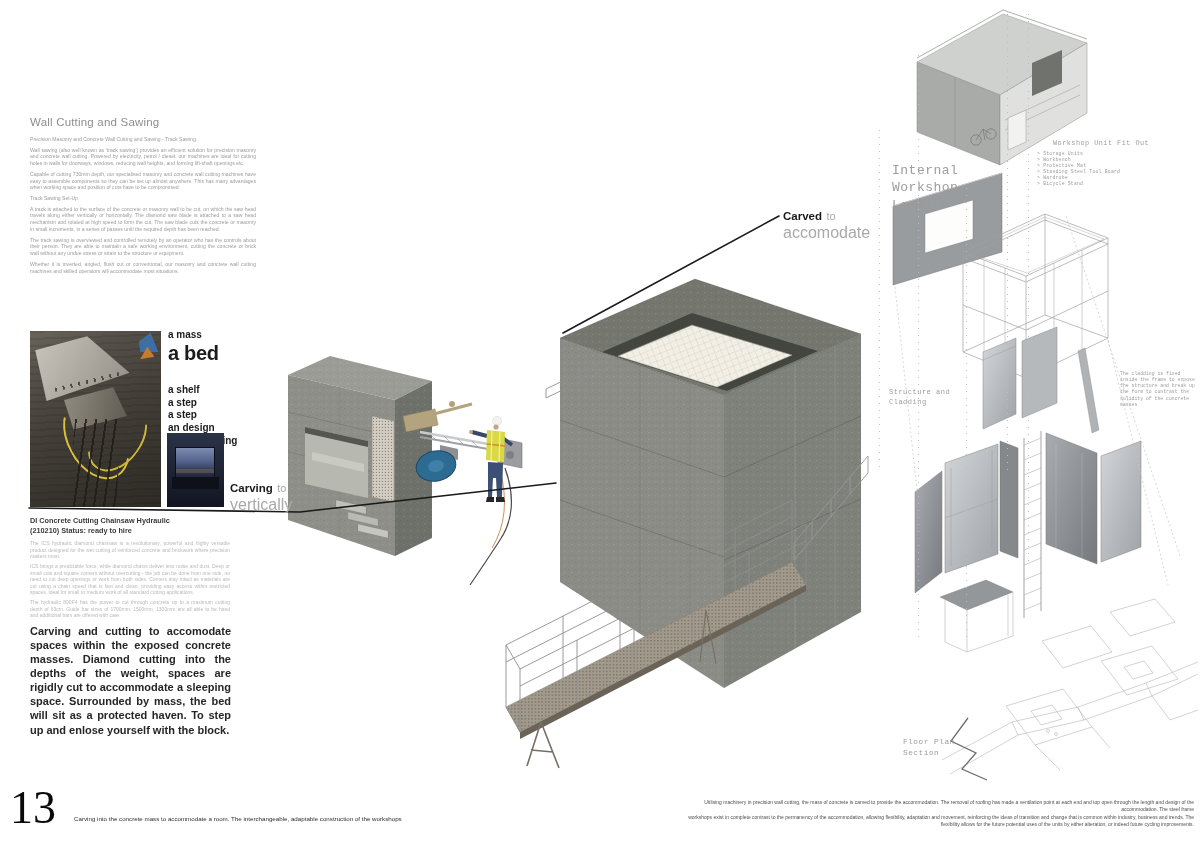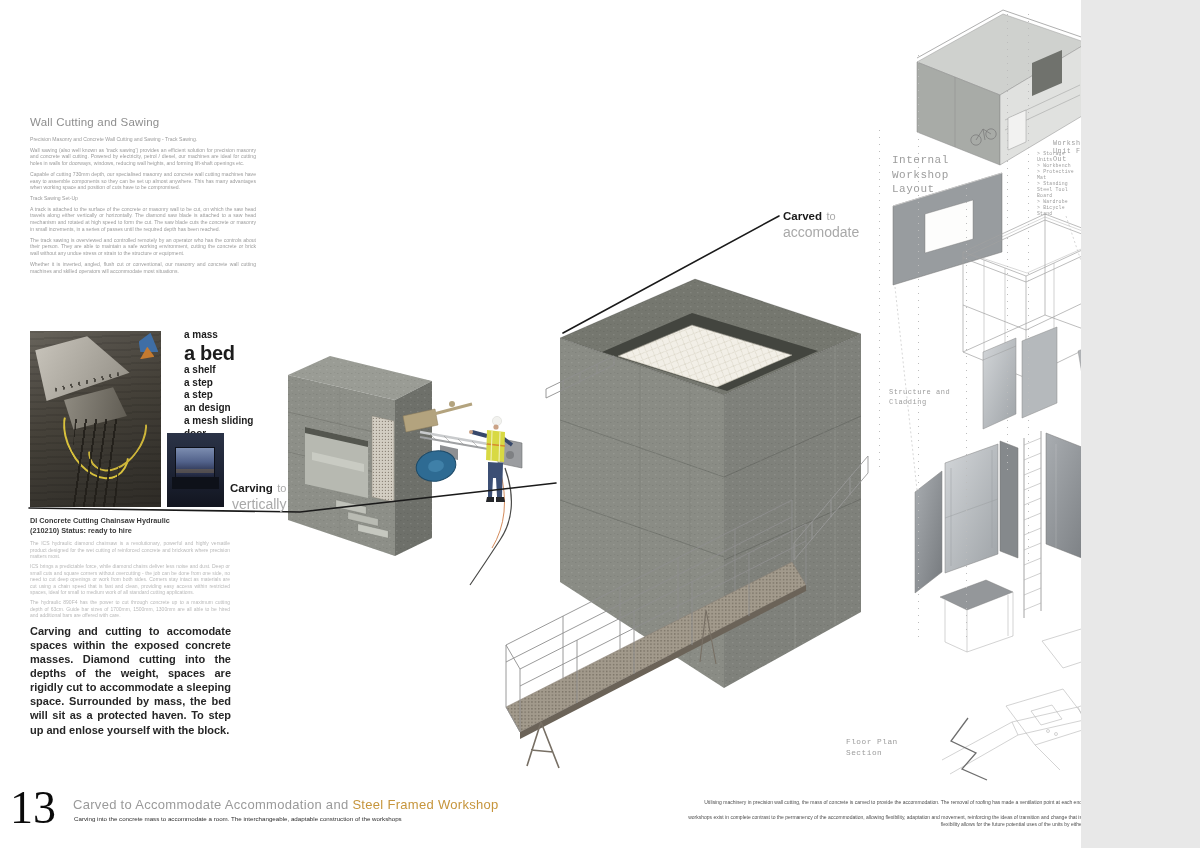--- a/index.html
+++ b/index.html
@@ -1,29 +1,29 @@
 <!DOCTYPE html>
 <html><head>
 <meta charset="utf-8">
 <style>
   html,body{margin:0;padding:0;background:#e8e8e8;}
-  #page{position:relative;width:1081px;height:848px;background:#ffffff;overflow:hidden;
+  #page{position:relative;width:1200px;height:848px;background:#ffffff;overflow:hidden;
         font-family:"Liberation Sans",sans-serif;}
   #art{position:absolute;left:0;top:0;z-index:1;}
   .abs{position:absolute;z-index:2;}
   .pre{white-space:pre-line;}
   .mono{font-family:"Liberation Mono",monospace;color:#9d9d9d;}
 
   
   #left-title{left:30px;top:116px;font-size:11.5px;color:#8e8e8e;letter-spacing:.2px;}
   #left-body{left:30px;top:136px;width:226px;font-size:5.1px;line-height:1.32;color:#9b9b9b;text-align:justify;}
   #left-body p{margin:0 0 4px 0;}
-  #carve-list{left:184px;top:329px;width:78px;color:#1c1c1c;}
+  #carve-list{left:168px;top:329px;width:78px;color:#1c1c1c;}
   .cw{font-weight:bold;font-size:10px;line-height:1.28;}
-  .cw-xl{font-weight:bold;font-size:20px;line-height:1.05;margin:1px 0 0 0;letter-spacing:-.3px;}
+  .cw-xl{font-weight:bold;font-size:20px;line-height:1.05;margin:1px 0 20px 0;letter-spacing:-.3px;}
   #hire-title{left:30px;top:516px;font-size:7.3px;font-weight:bold;color:#3a3a3a;line-height:1.35;width:170px;}
   #hire-gray{left:30px;top:540px;width:200px;font-size:5px;line-height:1.3;color:#b9b9b9;text-align:justify;}
   #hire-gray p{margin:0 0 3.5px 0;}
   #hire-bold{left:30px;top:624px;width:201px;font-size:11px;font-weight:bold;color:#262626;text-align:justify;line-height:1.28;}
 
   
   #photo1{left:30px;top:331px;width:131px;height:176px;z-index:2;position:absolute;overflow:hidden;
     background:linear-gradient(155deg,#6a665d 0%,#55514a 18%,#454139 45%,#37342e 75%,#2e2b26 100%);}
   #photo1::before{content:"";position:absolute;inset:0;
     background:repeating-linear-gradient(178deg,rgba(0,0,0,.16) 0 2px,transparent 2px 7px);opacity:.55;}
@@ -50,32 +50,32 @@
   #photo2 .win{position:absolute;left:16%;top:20%;width:66%;height:42%;
     background:linear-gradient(180deg,#7c8db0 0%,#51618a 45%,#2b3350 78%,#1a1f30 100%);
     box-shadow:0 0 0 1px #0c0f18;}
   #photo2 .horizon{position:absolute;left:16%;top:48%;width:66%;height:6%;background:#6d5f4e;opacity:.6;}
   #photo2 .furn{position:absolute;left:8%;top:60%;width:84%;height:16%;background:#0e1119;}
 
   
   .note-label{line-height:1.15;}
   .note-label .b{font-weight:bold;font-size:11.5px;color:#1a1a1a;}
   .note-label .g{color:#a9a9a9;font-size:11px;}
-  .note-label .l2{color:#a9a9a9;font-size:14px;text-align:right;}
+  .note-label .l2{color:#a9a9a9;font-size:16px;}
   #carving-label{left:230px;top:478px;}
   #carved-label{left:783px;top:206px;}
 
   
-  #lbl-internal{left:892px;top:153px;font-size:11px;line-height:1.33;letter-spacing:.5px;}
+  #lbl-internal{left:892px;top:162px;font-size:13px;line-height:1.33;letter-spacing:.5px;}
   #lbl-fitout-title{left:1037px;top:139px;font-size:6.8px;letter-spacing:.5px;margin-left:16px;}
   #fitout-list{left:1037px;top:151px;font-size:4.8px;line-height:1.25;letter-spacing:.2px;}
   #fitout-list div{margin:0;}
   #lbl-structure{left:889px;top:387px;font-size:7px;line-height:1.45;letter-spacing:.5px;}
   #cladding-note{left:1120px;top:371px;width:78px;font-size:4.8px;line-height:1.28;}
-  #lbl-floorplan{left:846px;top:737px;font-size:7.8px;line-height:1.4;letter-spacing:.5px;}
+  #lbl-floorplan{left:903px;top:737px;font-size:7.8px;line-height:1.4;letter-spacing:.5px;}
 
   
   .dots{position:absolute;width:1.4px;z-index:1;
     background:repeating-linear-gradient(180deg,#bdbdbd 0 1.4px,transparent 1.4px 7px);}
   #d1{left:879px;top:130px;height:340px;}
   #d2{left:918px;top:55px;height:585px;}
   #d3{left:966px;top:188px;height:455px;}
   #d4{left:1007px;top:14px;height:462px;}
   #d5{left:1028px;top:14px;height:550px;}
 
@@ -371,21 +371,18 @@
       <div>&gt; Wardrobe</div>
       <div>&gt; Bicycle Stand</div>
     </div>
   <div class="abs mono pre" id="lbl-structure">Structure and
 Cladding</div>
   <div class="abs mono" id="cladding-note">The cladding is fixed inside the frame to expose the structure and break up the form to contrast the solidity of the concrete masses</div>
   <div class="abs mono pre" id="lbl-floorplan">Floor Plan
 Section</div>
 
   <div class="abs" id="page-num">13</div>
-  <div class="abs" id="footer-title">
-    <span>Carved to Accommodate Accommodation and </span><span class="accent">Steel Framed Workshop</span>
-  </div>
   <div class="abs" id="footer-sub">Carving into the concrete mass to accommodate a room. The interchangeable, adaptable construction of the workshops</div>
   <div class="abs pre" id="footer-right">Utilising machinery in precision wall cutting, the mass of concrete is carved to provide the accommodation. The removal of roofing has made a ventilation point at each end and top open through the length and design of the accommodation. The steel frame
 workshops exist in complete contrast to the permanency of the accommodation, allowing flexibility, adaptation and movement, reinforcing the ideas of transition and change that is common within industry, business and trends. The
 flexibility allows for the future potential uses of the units by either alteration, or indeed future cycling improvements.</div>
 
 </div>
 
 </body></html>

